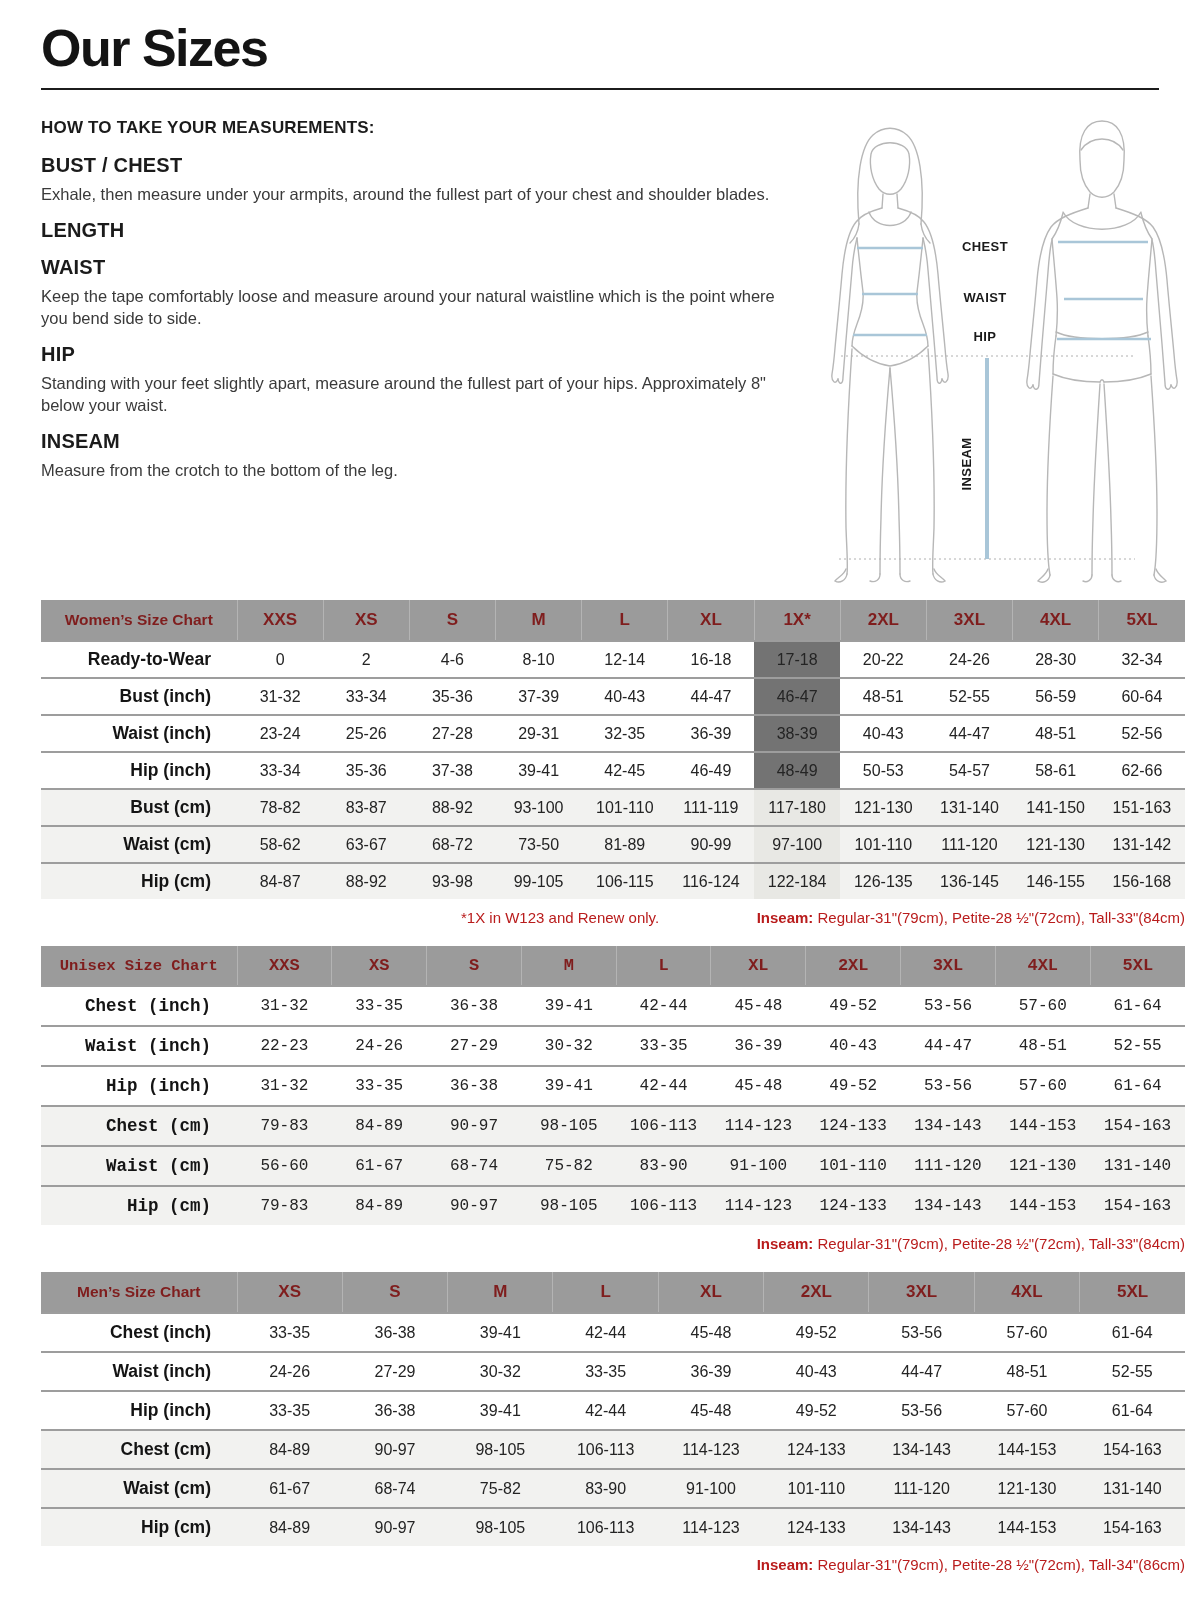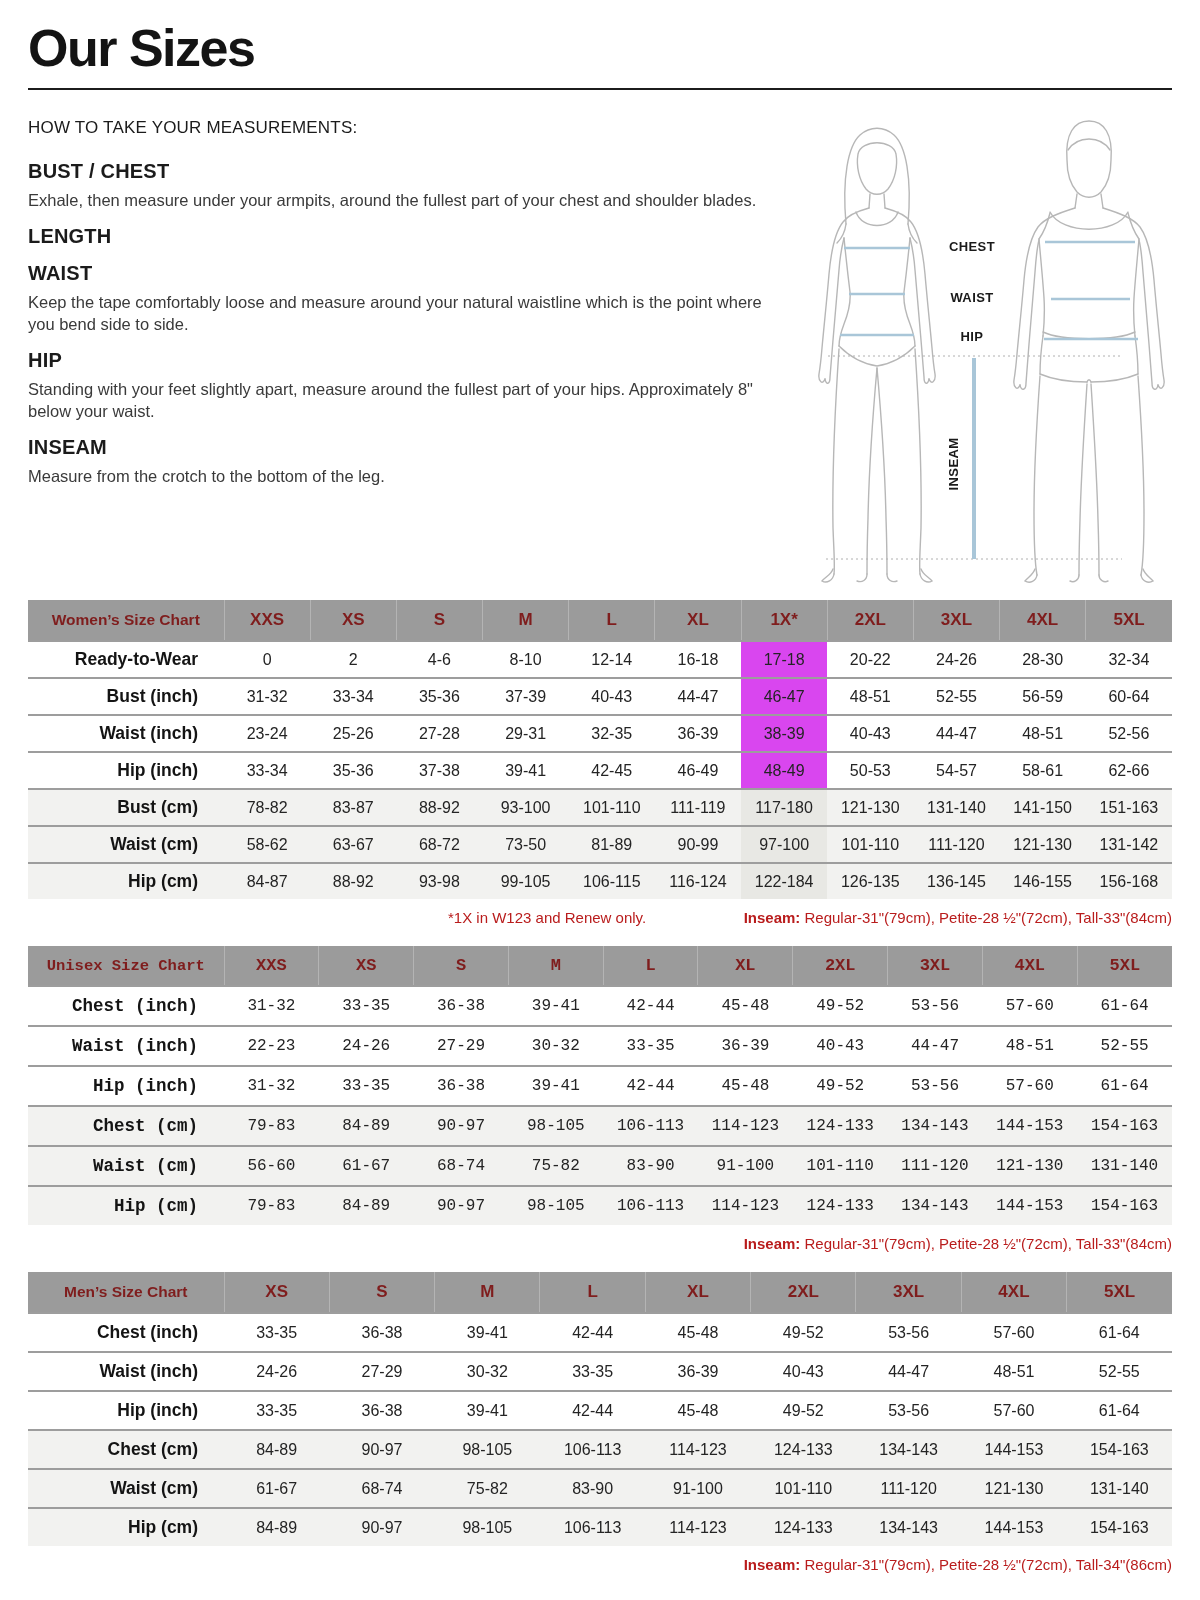--- a/index.html
+++ b/index.html
@@ -3,31 +3,31 @@
 <meta charset="utf-8">
 <style>
   * { box-sizing: border-box; }
   html,body { margin:0; padding:0; }
   body {
     width:1200px; height:1600px; position:relative;
     background:#ffffff; color:#222;
     font-family:"Liberation Sans", sans-serif;
     overflow:hidden;
   }
-  .page { padding:0 28px; }
+  .page { padding:0 41px; }
 
   h1.title {
     margin:20px 0 12px; font-size:52px; line-height:56px;
     font-weight:800; letter-spacing:-1.5px; color:#141414;
   }
   .title-rule { border:none; border-top:2px solid #1c1c1c; margin:0 0 28px; }
 
   .intro-row { position:relative; min-height:482px; }
   .instructions { width:742px; }
-  .how-heading { font-size:17px; font-weight:400; color:#1b1b1b; margin:0 0 22px; letter-spacing:.2px; }
+  .how-heading { font-size:17px; font-weight:700; color:#1b1b1b; margin:0 0 16px; letter-spacing:.2px; }
   .sec { margin:0 0 14px; }
   .sec h3 { font-size:20px; font-weight:800; color:#1b1b1b; margin:14px 0 6px; letter-spacing:.2px; }
   .sec p { font-size:16.5px; line-height:22px; margin:0; color:#3a3a3a; }
 
   .diagram { position:absolute; left:754px; top:-10px; width:390px; height:480px; }
 
   table.size-table {
     width:1144px; border-collapse:collapse; table-layout:fixed;
     font-size:16px; margin:0;
   }
@@ -41,21 +41,21 @@
   tbody tr { border-top:2px solid #9d9d9d; }
   tbody th {
     text-align:right; padding-right:26px; font-weight:800;
     font-size:17.5px; color:#141414; white-space:nowrap;
   }
   tbody td { text-align:center; color:#242424; }
   .tbl-w tbody th, .tbl-w tbody td { padding-top:7px; padding-bottom:7px; }
   .tbl-u tbody th, .tbl-u tbody td { padding-top:9px; padding-bottom:9px; }
   .tbl-m tbody th, .tbl-m tbody td { padding-top:8px; padding-bottom:8px; }
   tr.shaded th, tr.shaded td { background:#f2f2f0; }
-  td.hl { background:#d946ef; }
+  td.hl { background:#737373; }
   tr.shaded td.hl { background:#e8e8e4; }
 
   .note-row {
     width:1144px; display:flex; align-items:flex-start;
     margin:10px 0 20px; font-size:15px; color:#b91c1c;
   }
   .note-row .footnote { margin-left:420px; }
   .note-row .inseam-note { margin-left:auto; }
   .note-row.right-only .inseam-note { margin-left:auto; }
   .inseam-note b { font-weight:800; }

